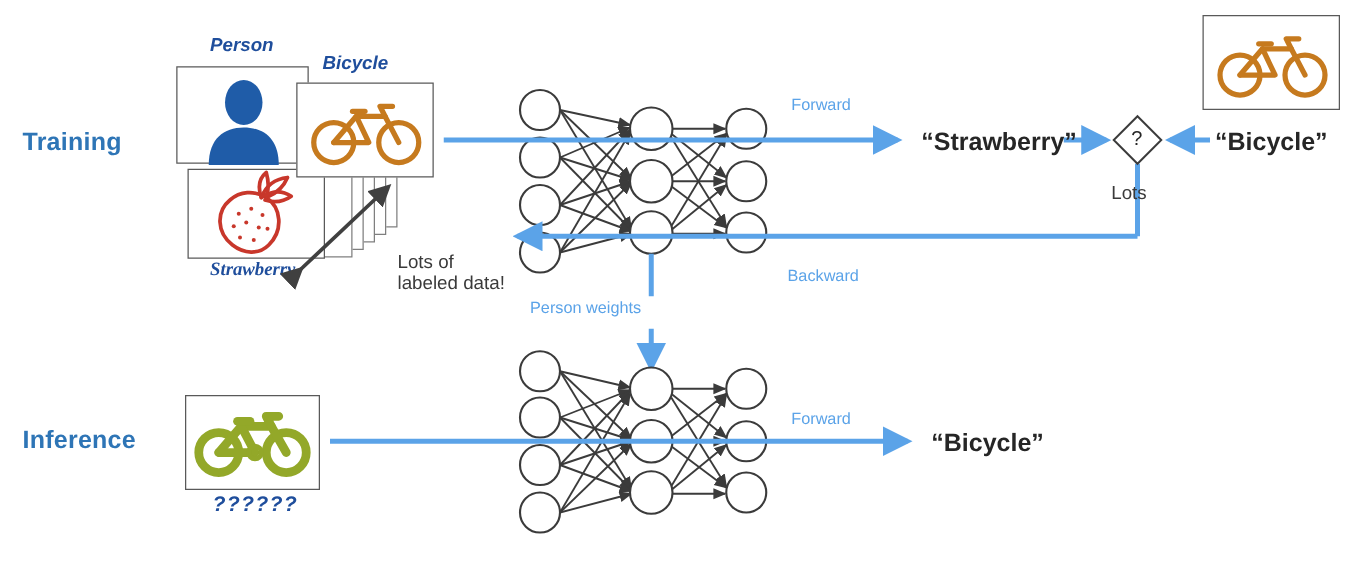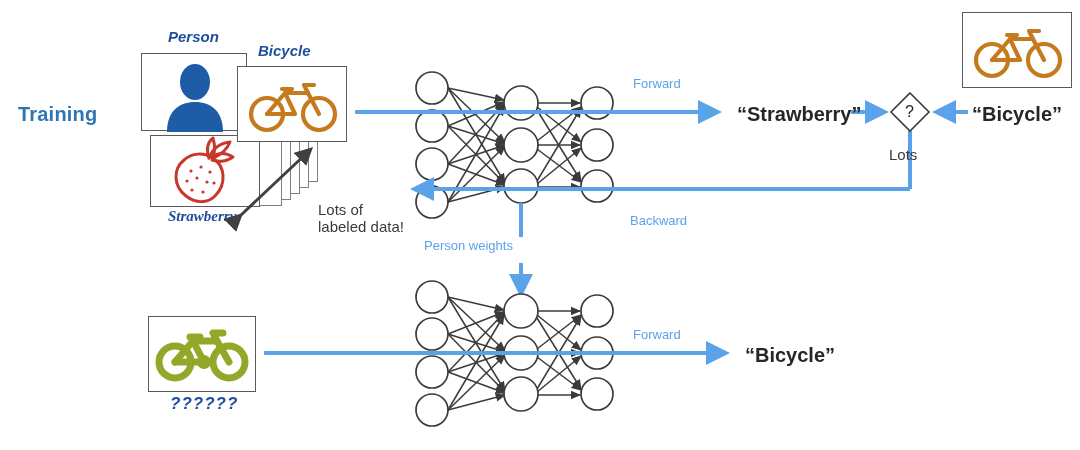--- a/index.html
+++ b/index.html
@@ -25,20 +25,21 @@
   .edge{stroke:#3b3b3b;stroke-width:1.5;fill:none;}
   .bluline{stroke:#5BA3E8;stroke-width:4;fill:none;}
   .dkarrow{stroke:#404040;stroke-width:3;fill:none;}
 </style>
 </head>
 <body>
 
 <div class="stage">
 
   <div class="row-label abs" style="left:18px;top:103px;">Training</div>
+  <div class="row-label abs" style="left:18px;top:341px;">Inference</div>
 
   <div>
 
     <div class="card-blank" style="left:290px;top:120px;width:28px;height:62px;"></div>
     <div class="card-blank" style="left:281px;top:124px;width:28px;height:64px;"></div>
     <div class="card-blank" style="left:272px;top:128px;width:28px;height:66px;"></div>
     <div class="card-blank" style="left:263px;top:132px;width:28px;height:68px;"></div>
     <div class="card-blank" style="left:254px;top:136px;width:28px;height:70px;"></div>
 
     <div class="card" style="left:141px;top:53px;width:106px;height:78px;">

